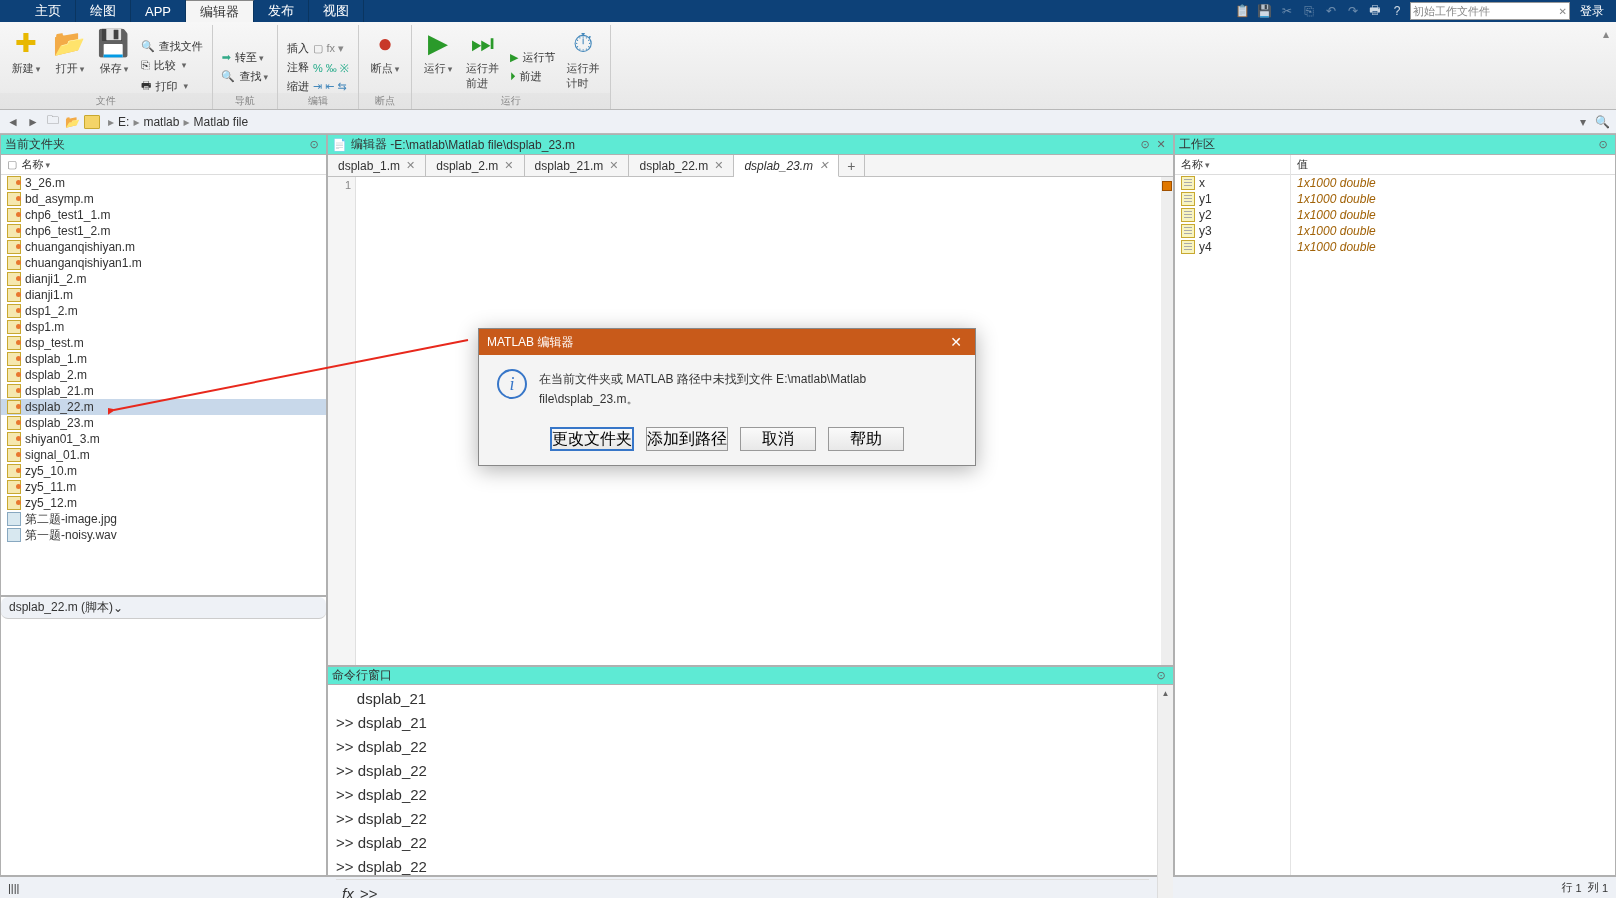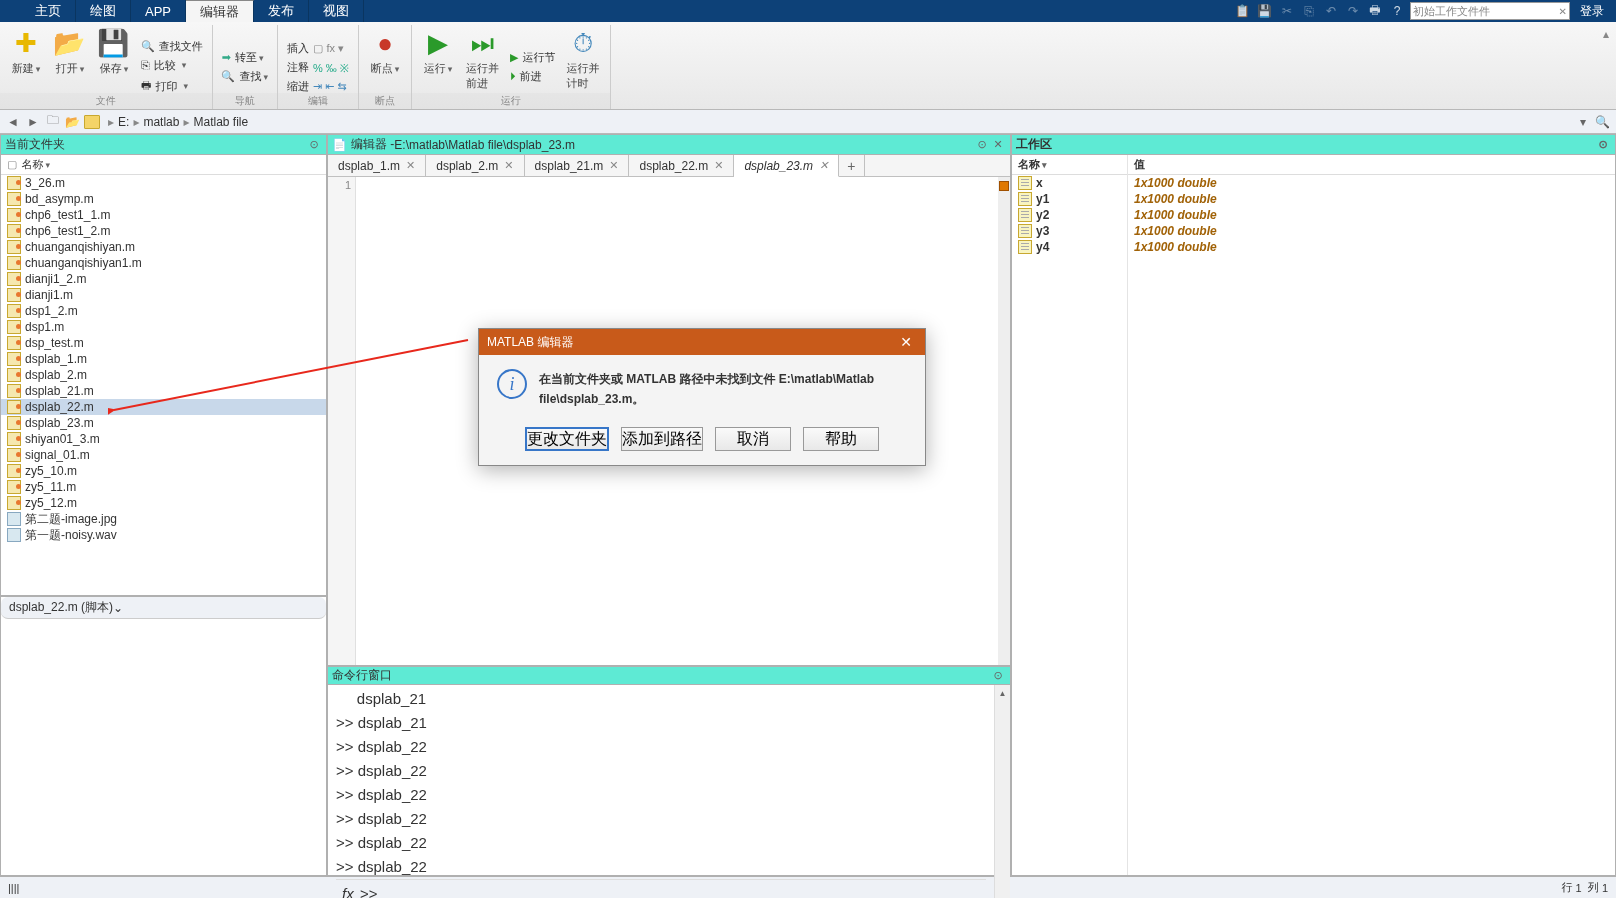--- a/index.html
+++ b/index.html
@@ -48,38 +48,38 @@
 .editor-tab.addtab { padding:0 8px; color:#666; font-size:14px; }
 .editor-body { flex:1; display:flex; background:#fff; position:relative; }
 .gutter { width:28px; background:#f5f5f5; border-right:1px solid #e0e0e0; text-align:right; padding:2px 4px 0 0; color:#888; font-size:11px; }
 .code-area { flex:1; background:#fff; }
 .right-sq { width:12px; background:#eee; }
 .right-sq .block { width:10px; height:10px; background:#e07800; border:1px solid #a05000; margin:4px auto 0; }
 .cmd-panel { height:210px; border-top:1px solid #b0b0b0; display:flex; flex-direction:column; }
 .cmd-body { flex:1; overflow-y:auto; padding:2px 8px; font-size:15px; line-height:24px; font-family:Arial; position:relative; }
 .cmd-line { white-space:pre; }
 .fx-row { display:flex; align-items:center; gap:6px; border-top:1px solid #ddd; padding:2px 6px; font-style:italic; font-size:15px; }
-.right-col { width:605px; display:flex; flex-direction:column;font-weight:bold; }
+.right-col { width:442px; display:flex; flex-direction:column; }
 .ws-panel { flex:1; }
 .ws-body { display:flex; flex:1; overflow:auto; }
 .ws-col { flex:1; border-right:1px solid #e4e4e4; }
 .ws-header-row { height:20px; border-bottom:1px solid #ddd; display:flex; align-items:center; padding:0 6px; font-size:11px; }
 .ws-row { height:16px; display:flex; align-items:center; padding:0 6px; gap:4px; font-size:12px; }
 .ws-val { color:#a16207; font-style:italic; font-size:12px; padding:0 6px; height:16px; display:flex; align-items:center; }
 .statusbar { height:22px; background:#eef1f6; border-top:1px solid #b0b0b0; display:flex; align-items:center; padding:0 8px; font-size:11px; }
 .statusbar .spacer { flex:1; }
 
-.dialog { position:absolute; left:478px; top:328px; width:448px; background:#f4f4f4; border:1px solid #888; box-shadow:0 4px 20px rgba(0,0,0,0.3); z-index:100; }
+.dialog { position:absolute; left:478px; top:328px; width:498px; background:#f4f4f4; border:1px solid #888; box-shadow:0 4px 20px rgba(0,0,0,0.3); z-index:100; }
 .dlg-title { height:26px; background:#c85a1a; color:#fff; display:flex; align-items:center; padding:0 8px; font-size:12px; }
 .dlg-title .spacer { flex:1; }
 .dlg-close { width:22px; height:22px; display:flex; align-items:center; justify-content:center; cursor:pointer; font-size:14px; }
 .dlg-body { padding:14px 18px 10px; display:flex; gap:12px; }
 .dlg-icon { width:30px; height:30px; border:2px solid #3776c8; border-radius:50%; display:flex; align-items:center; justify-content:center; color:#3776c8; font-size:18px; font-style:italic; font-family:Georgia; flex-shrink:0; }
 .dlg-text { font-size:12px; line-height:20px; }
-.dlg-text p:first-child { font-weight:bold; }
+.dlg-text p:first-child { font-weight:normal; }
 .dlg-buttons { display:flex; justify-content:center; gap:12px; padding:8px 0 14px; }
 .dlg-btn { min-width:76px; height:24px; border:1px solid #999; background:linear-gradient(#fafafa,#e8e8e8); cursor:pointer; font-size:16px; }
 .dlg-btn.primary { border:2px solid #3776c8; }
 
 .arrow { position:absolute; left:108px; top:338px; width:370px; height:80px; z-index:50; pointer-events:none; }
 
 .i-new{color:#e8b800;}.i-open{color:#e8b800;}.i-save{color:#4878b8;}
 .i-run{color:#2a9a2a;}.i-step{color:#2a9a2a;}
 .ficon-m { width:14px; height:14px; background:#f5e8b0; border:1px solid #c8a830; position:relative; }
 .ficon-m::after { content:""; position:absolute; top:3px; right:-1px; width:5px; height:5px; background:#e87830; border-radius:50%; }

